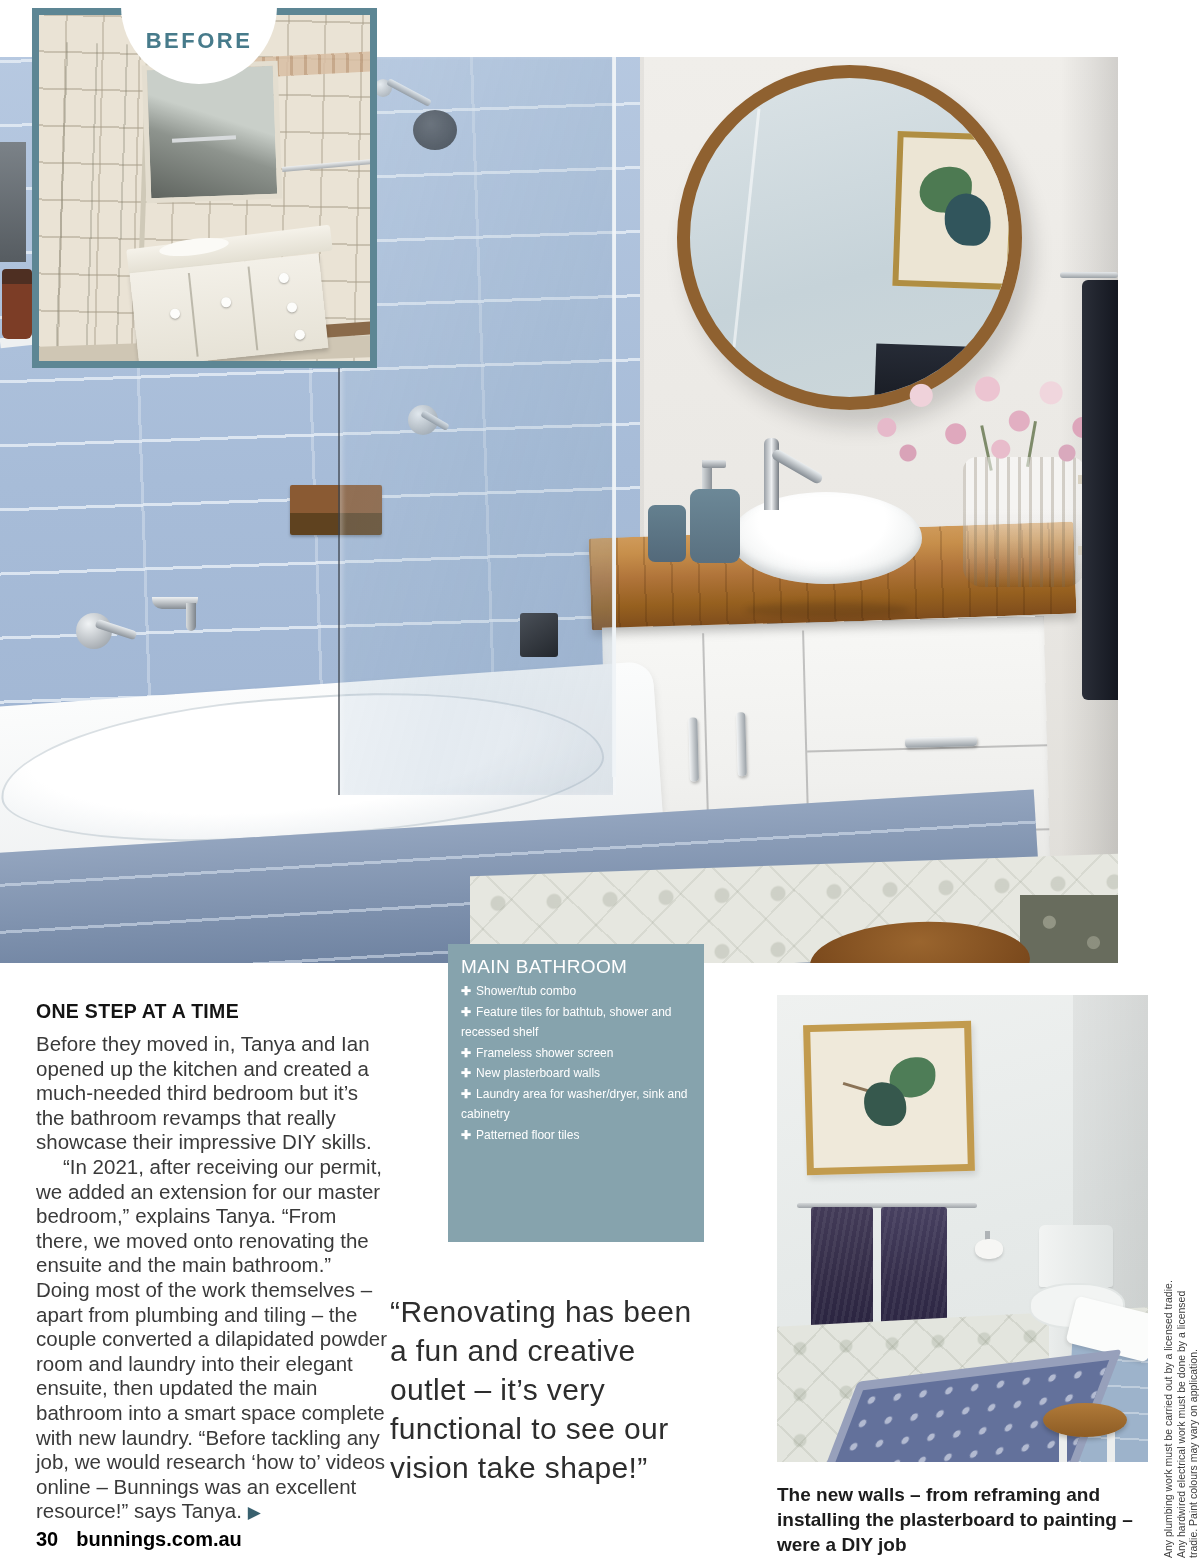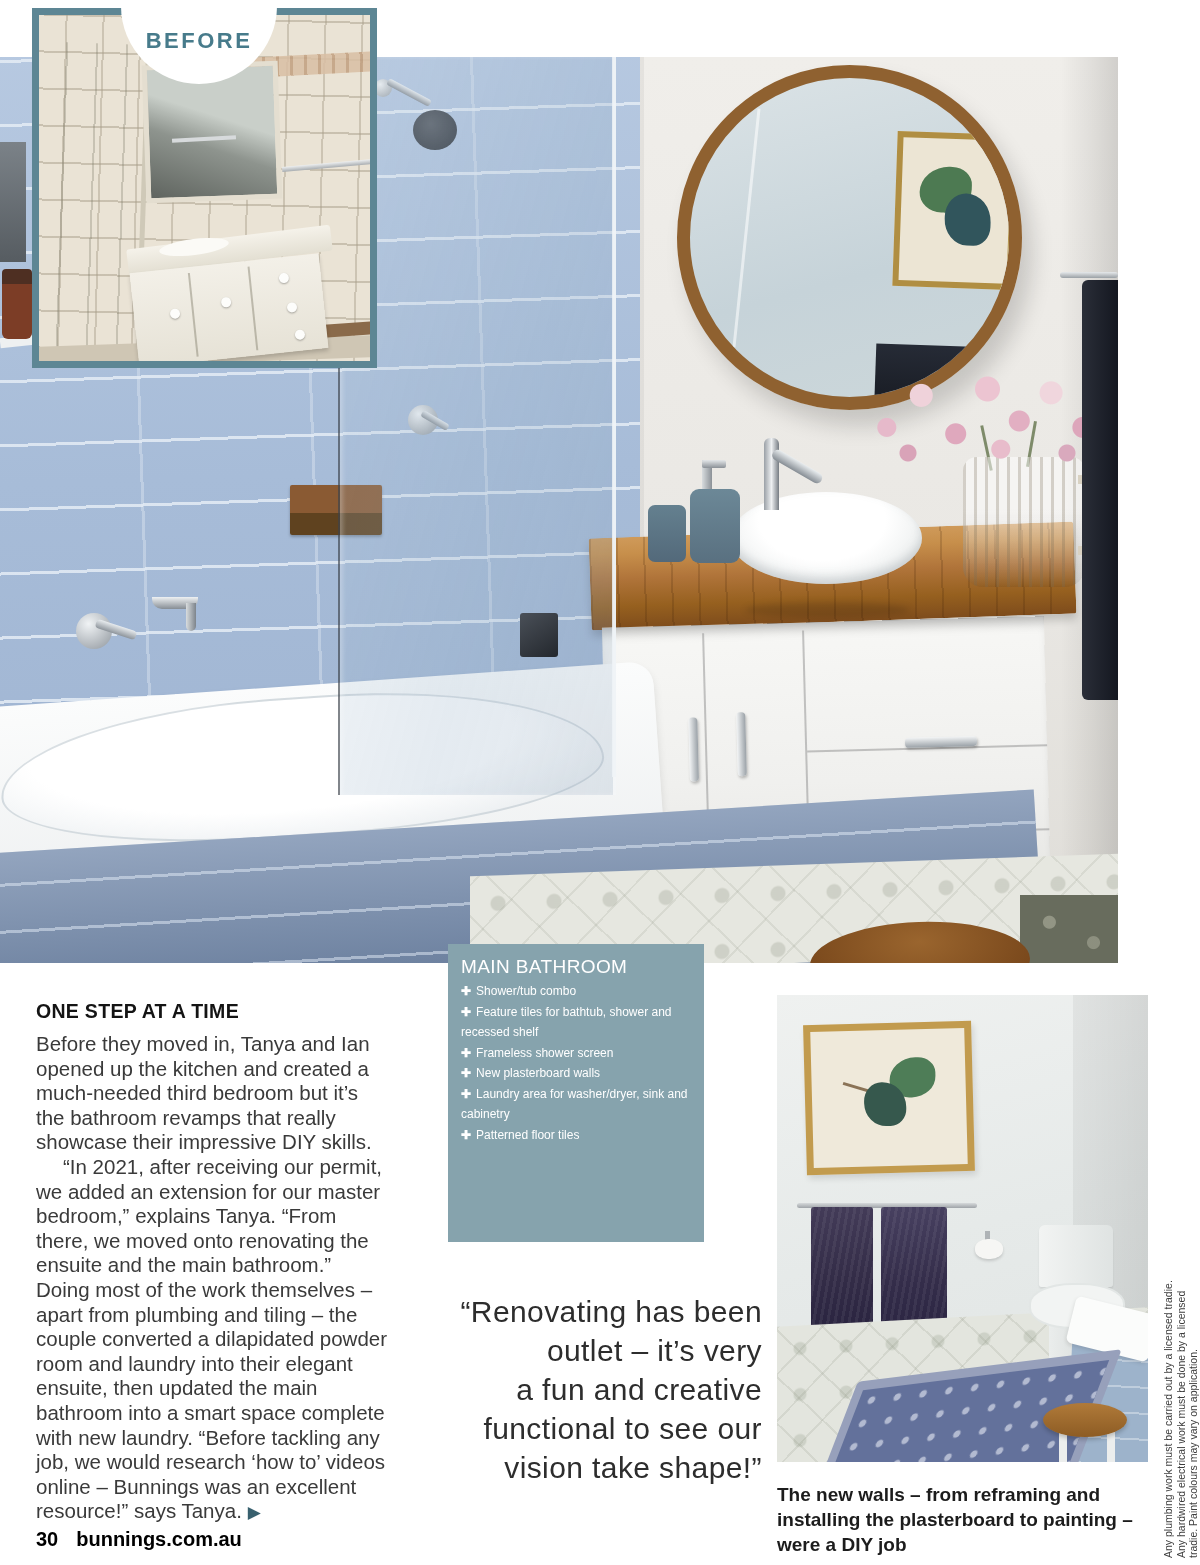--- a/index.html
+++ b/index.html
@@ -135,21 +135,21 @@
   .article .indent{text-indent:27px;}
   .end-arrow{color:#38606e;font-size:17px;margin-left:6px;}
   
   .callout{left:448px;top:944px;width:256px;height:298px;background:#86a3ad;color:#ffffff;
     padding:12px 13px;box-sizing:border-box;z-index:5;}
   .callout .title{font-size:19px;letter-spacing:.4px;margin-bottom:3px;}
   .callout .intro{font-size:16px;line-height:20.5px;}
   .callout .item{font-size:12px;line-height:20.5px;}
   .callout .bullet{font-weight:bold;margin-right:5px;}
   
-  .quote{left:390px;top:1292px;width:372px;text-align:right;color:#2d2d2d;}
+  .quote{left:390px;top:1292px;width:372px;text-align:left;color:#2d2d2d;}
   .quote .line{font-size:30px;line-height:39px;letter-spacing:.4px;}
   .quote .attr{margin-top:9px;font-family:"Liberation Serif", serif;font-style:italic;font-size:20px;color:#222;}
   
   .right-photo{left:777px;top:995px;width:371px;height:467px;overflow:hidden;z-index:2;
     background:linear-gradient(165deg,#eff1f0 0%,#e6eae9 50%,#e0e4e3 100%);}
   .rp-corner{left:296px;top:0;width:75px;height:467px;background:linear-gradient(90deg,rgba(0,0,0,.05),rgba(0,0,0,.10));}
   .rp-frame{left:28px;top:28px;width:154px;height:136px;border:7px solid #c29b4e;background:#efe9da;transform:rotate(-1.5deg);overflow:hidden;box-shadow:2px 4px 6px rgba(0,0,0,.12);}
   .rp-art-leaf{left:78px;top:28px;width:46px;height:40px;background:#4e7d57;border-radius:60% 40% 55% 45%;}
   .rp-art-bird{left:52px;top:52px;width:42px;height:44px;background:#36584d;border-radius:45% 60% 40% 55%;}
   .rp-art-stem{left:30px;top:60px;width:60px;height:3px;background:#8a7356;transform:rotate(18deg);}
@@ -289,22 +289,22 @@
   <div class="item"><span class="bullet">✚</span><span>Shower/tub combo</span></div>
   <div class="item"><span class="bullet">✚</span><span>Feature tiles for bathtub, shower and recessed shelf</span></div>
   <div class="item"><span class="bullet">✚</span><span>Frameless shower screen</span></div>
   <div class="item"><span class="bullet">✚</span><span>New plasterboard walls</span></div>
   <div class="item"><span class="bullet">✚</span><span>Laundry area for washer/dryer, sink and cabinetry</span></div>
   <div class="item"><span class="bullet">✚</span><span>Patterned floor tiles</span></div>
 </div>
 
 <div class="abs quote">
   <div class="line">“Renovating has been</div>
+  <div class="line">a fun and creative</div>
   <div class="line">outlet – it’s very</div>
-  <div class="line">a fun and creative</div>
   <div class="line">functional to see our</div>
   <div class="line">vision take shape!”</div>
 </div>
 
 <div class="abs right-photo">
   <div class="abs rp-corner"></div>
   <div class="abs rp-frame">
     <div class="abs rp-art-stem"></div>
     <div class="abs rp-art-leaf"></div>
     <div class="abs rp-art-bird"></div>

